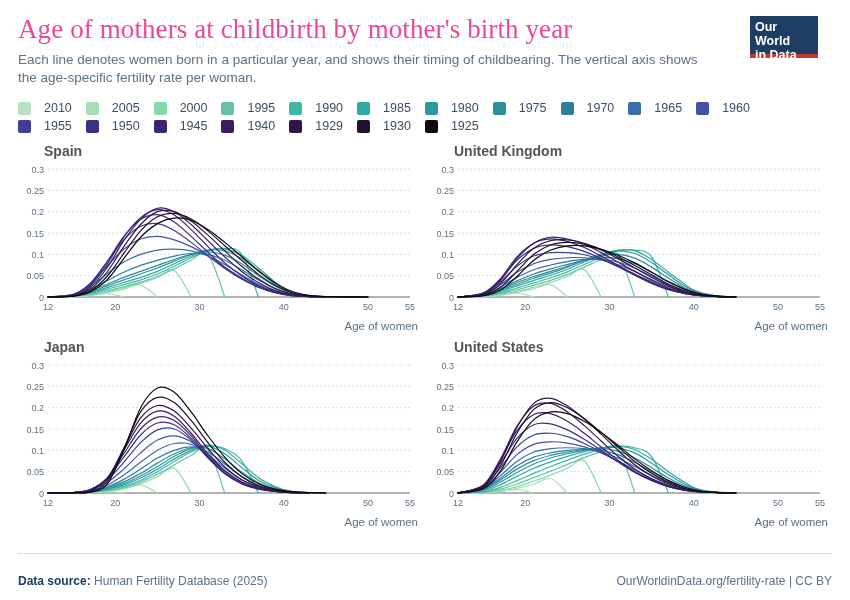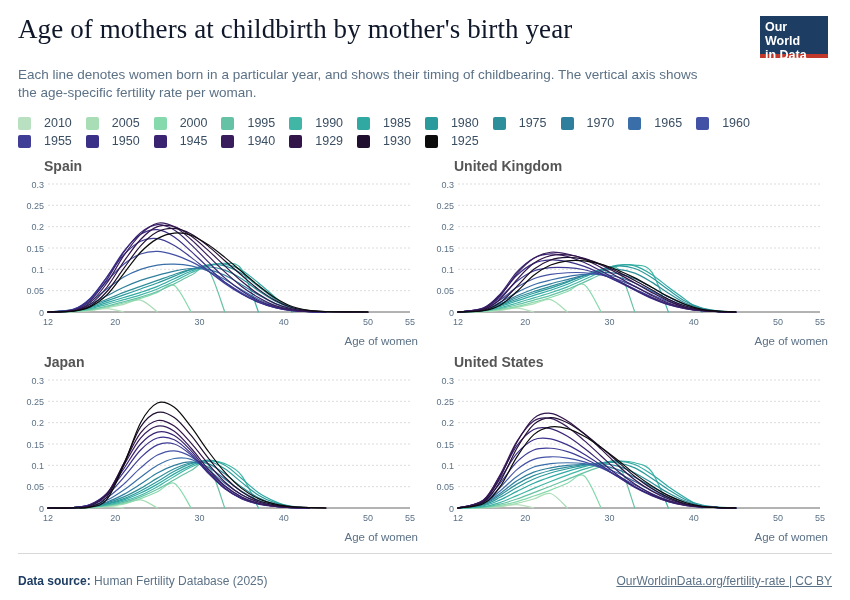--- a/index.html
+++ b/index.html
@@ -20,34 +20,34 @@
     padding: 14px 18px 0 18px;
   }
   
   .header {
     position: relative;
   }
   .title {
     font-family: "Liberation Serif", serif;
     font-size: 27px;
     font-weight: 400;
-    color: #0f172a;
-    margin: 0 0 21px 0;
+    color: #ec4899;
+    margin: 0 0 6px 0;
     letter-spacing: .1px;
   }
   .subtitle {
     font-size: 13.5px;
     line-height: 18px;
     color: #5b7186;
     max-width: 700px;
     margin: 0;
   }
   .owid-logo {
     position: absolute;
-    right: 4px; top: 2px;
+    right: 14px; top: 2px;
     width: 68px; height: 42px;
     background: #1d3d63;
     color: #fff;
     font-family: "Liberation Sans", sans-serif;
     font-weight: bold;
     font-size: 12.5px;
     line-height: 14px;
     padding: 4px 5px 0 5px;
     box-sizing: border-box;
     border-bottom: 4px solid #c0392b;
@@ -114,21 +114,21 @@
     left: 18px; right: 18px;
     bottom: 12px;
     border-top: 1px solid #d8d8d8;
     padding-top: 20px;
     display: flex;
     justify-content: space-between;
     font-size: 12px;
     color: #5b7186;
   }
   .footer b { color: #1d3d63; }
-  .footer-right { color: #5b7186; text-decoration: underline; }
+  .footer-right { color: #5b7186; }
 </style>
 </head>
 <body>
 
 <div class="page">
 
   <div class="header">
     <h1 class="title">Age of mothers at childbirth by mother's birth year</h1>
     <p class="subtitle">Each line denotes women born in a particular year, and shows their timing of childbearing. The vertical axis shows the age-specific fertility rate per woman.</p>
     <div class="owid-logo">

